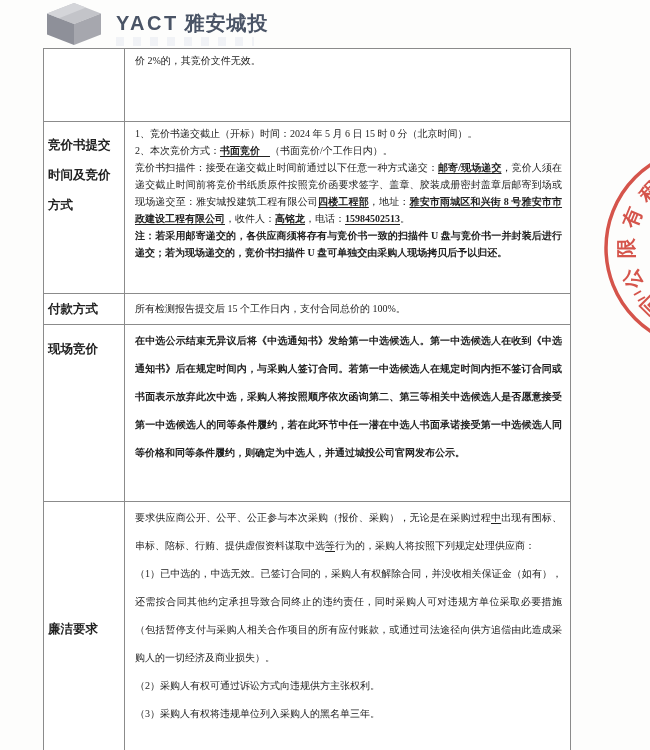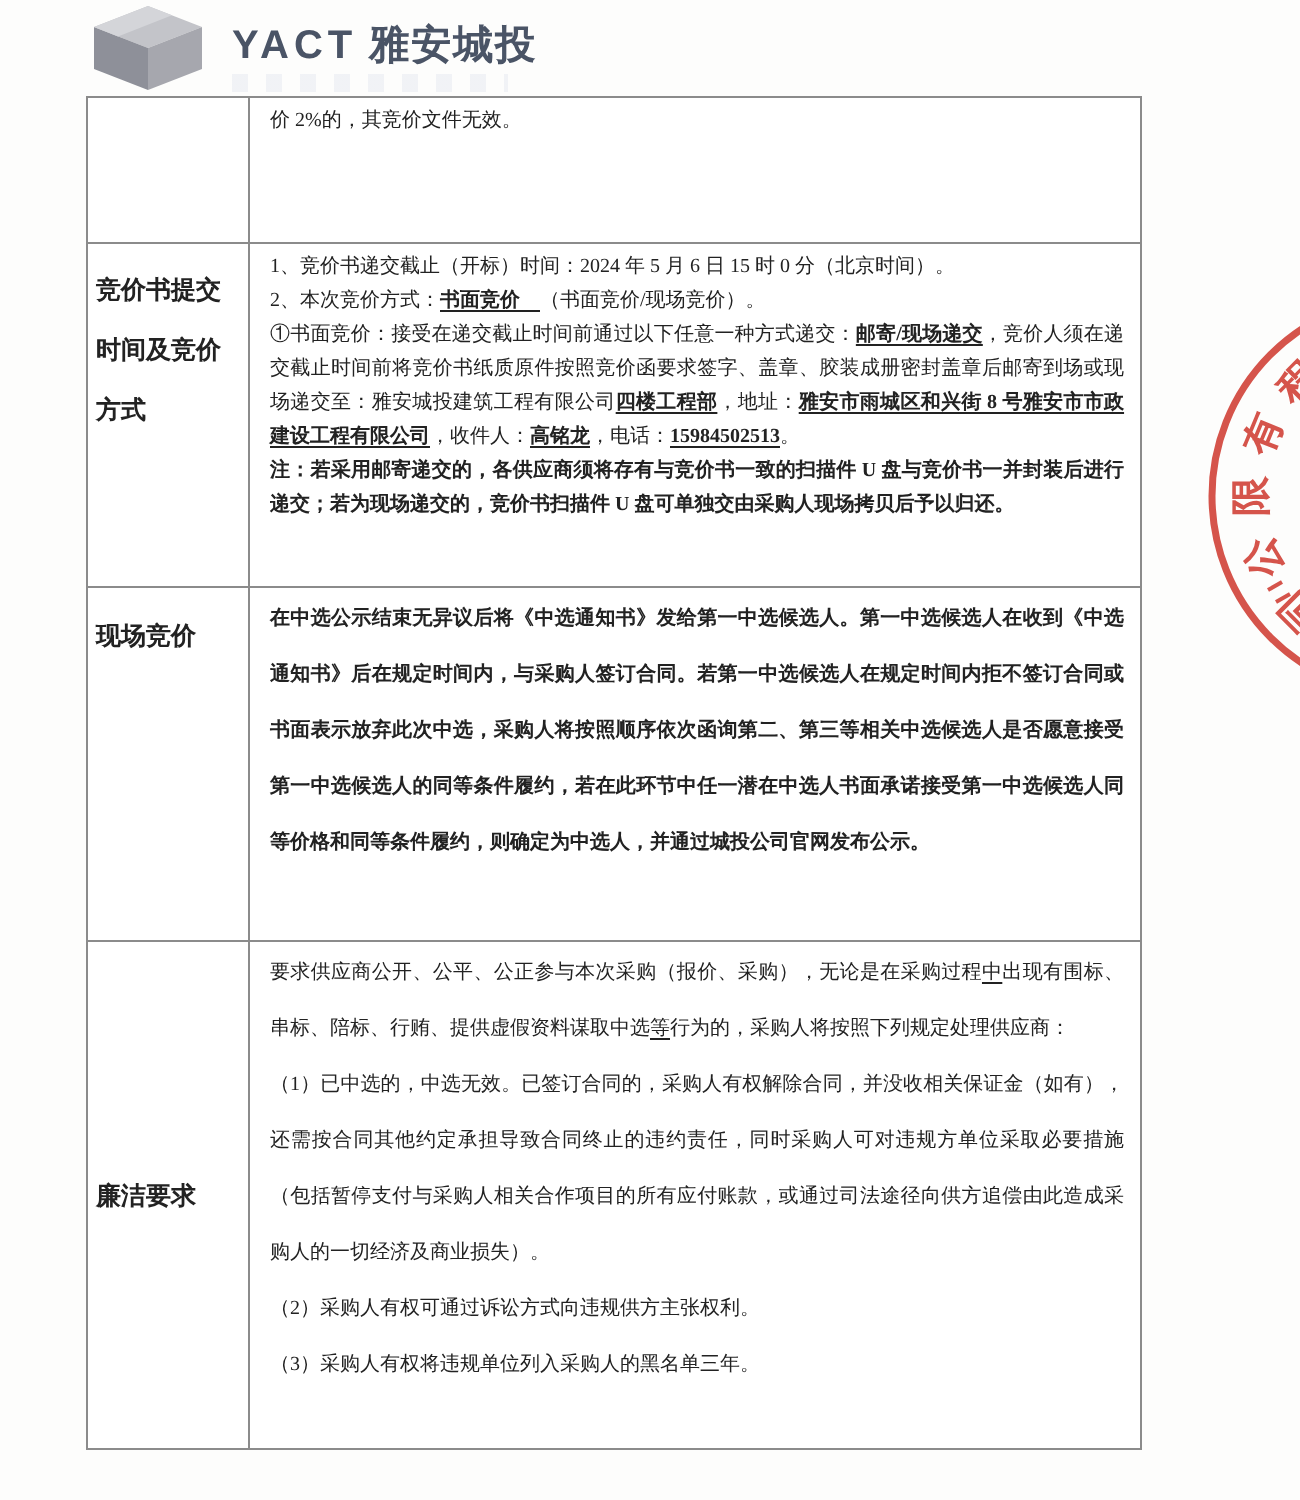--- a/index.html
+++ b/index.html
@@ -61,23 +61,29 @@
       <tr class="row1">
         <td class="label"></td>
         <td class="content">
           <p><span>价 2%的，其竞价文件无效。</span></p>
         </td>
       </tr>
       <tr class="row2">
         <td class="label">竞价书提交时间及竞价方式</td>
         <td class="content">
           <p><span>1、竞价书递交截止（开标）时间：2024 年 5 月 6 日 15 时 0 分（北京时间）。</span></p>
-          <p><span>2、本次竞价方式：</span><span class="b u">书面竞价　</span><span>（书面竞价/现场竞价）。</span></p>
-          <p><span>①书面竞价：接受在递交截止时间前通过以下任意一种方式递交：</span><span class="b u">邮寄/现场递交</span><span>，竞价人须在递交截止时间前将竞价书纸质原件按照竞价函要求签字、盖章、胶装成册密封盖章后邮寄到场或现场递交至：雅安城投建筑工程有限公司</span><span class="b u">四楼工程部</span><span>，地址：</span><span class="b u">雅安市雨城区和兴街 8 号雅安市市政建设工程有限公司</span><span>，收件人：</span><span class="b u">高铭龙</span><span>，电话：</span><span class="b u">15984502513</span><span>。</span></p>
+          <p><span>2、本次竞价方式：</span><span class="b u">书面竞价　</span><span>（书面竞价/个工作日内）。</span></p>
+          <p><span>竞价书扫描件：接受在递交截止时间前通过以下任意一种方式递交：</span><span class="b u">邮寄/现场递交</span><span>，竞价人须在递交截止时间前将竞价书纸质原件按照竞价函要求签字、盖章、胶装成册密封盖章后邮寄到场或现场递交至：雅安城投建筑工程有限公司</span><span class="b u">四楼工程部</span><span>，地址：</span><span class="b u">雅安市雨城区和兴街 8 号雅安市市政建设工程有限公司</span><span>，收件人：</span><span class="b u">高铭龙</span><span>，电话：</span><span class="b u">15984502513</span><span>。</span></p>
           <p><span class="b">注：若采用邮寄递交的，各供应商须将存有与竞价书一致的扫描件 U 盘与竞价书一并封装后进行递交；若为现场递交的，竞价书扫描件 U 盘可单独交由采购人现场拷贝后予以归还。</span></p>
+        </td>
+      </tr>
+      <tr class="row3">
+        <td class="label">付款方式</td>
+        <td class="content">
+          <p><span>所有检测报告提交后 15 个工作日内，支付合同总价的 100%。</span></p>
         </td>
       </tr>
       <tr class="row4">
         <td class="label">现场竞价</td>
         <td class="content">
           <p><span>在中选公示结束无异议后将《中选通知书》发给第一中选候选人。第一中选候选人在收到《中选通知书》后在规定时间内，与采购人签订合同。若第一中选候选人在规定时间内拒不签订合同或书面表示放弃此次中选，采购人将按照顺序依次函询第二、第三等相关中选候选人是否愿意接受第一中选候选人的同等条件履约，若在此环节中任一潜在中选人书面承诺接受第一中选候选人同等价格和同等条件履约，则确定为中选人，并通过城投公司官网发布公示。</span></p>
         </td>
       </tr>
       <tr class="row5">
         <td class="label">廉洁要求</td>

